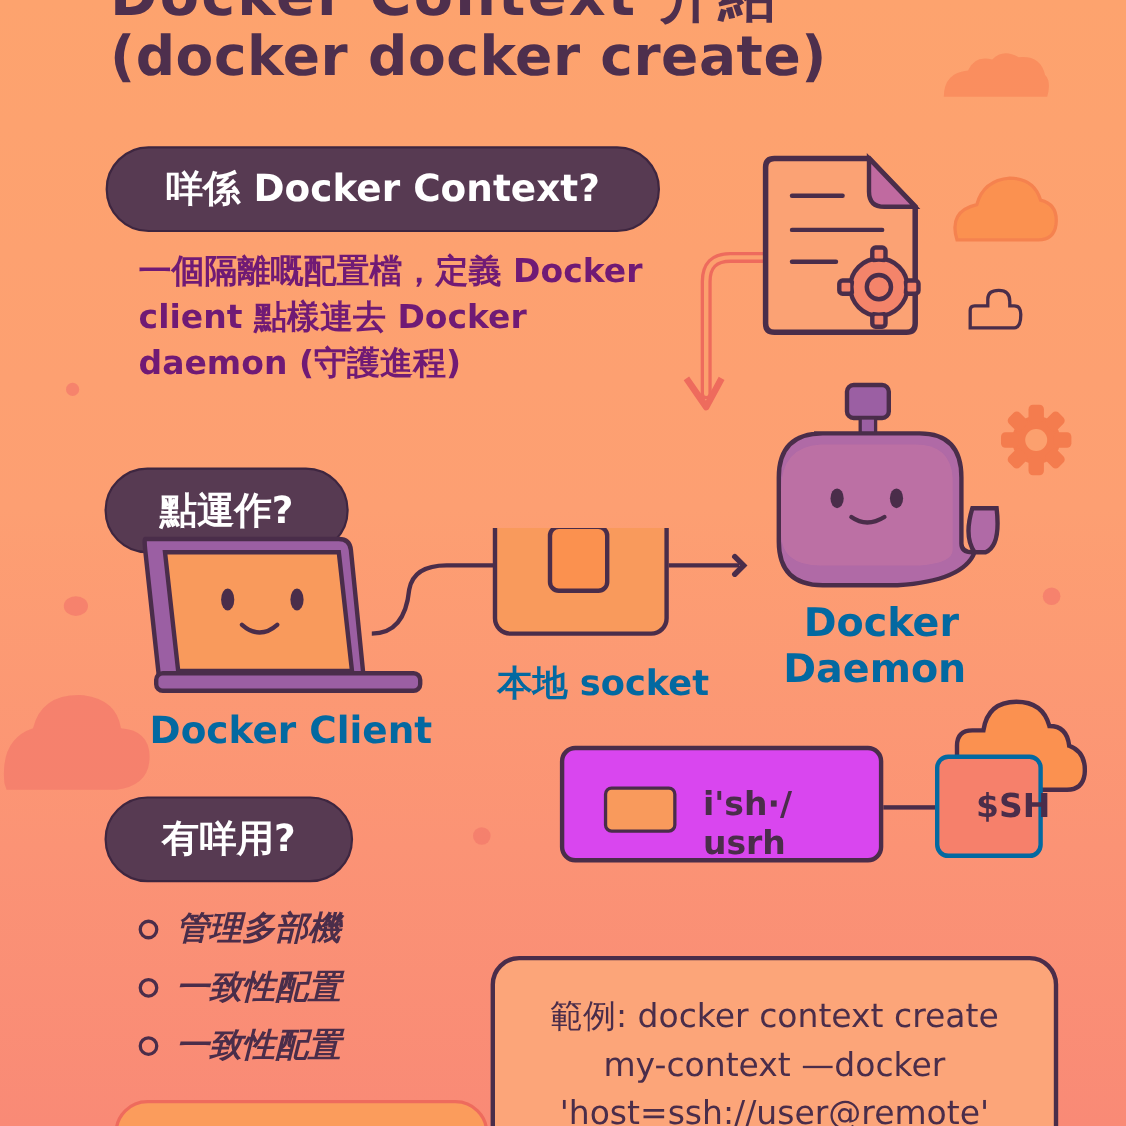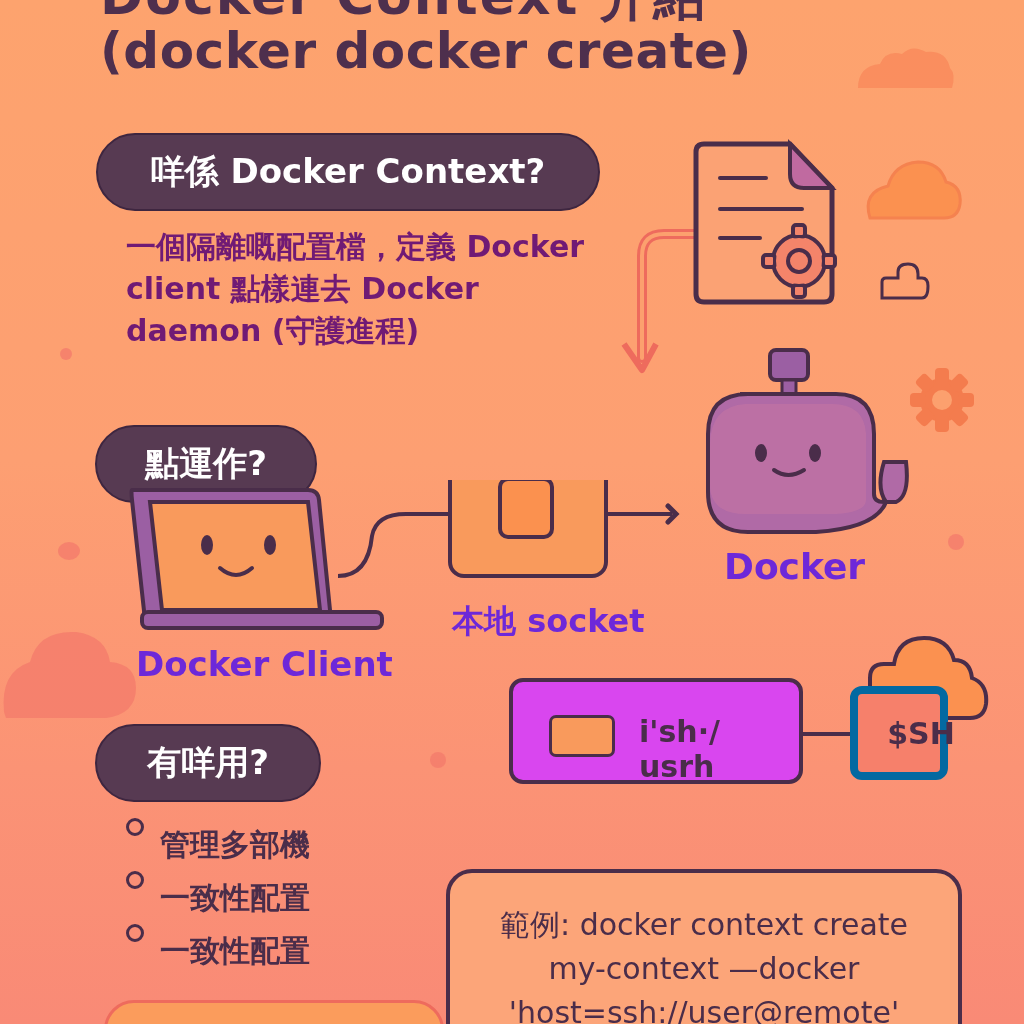--- a/index.html
+++ b/index.html
@@ -23,40 +23,40 @@
     border: 2px solid #3e2640; font-weight: bold; white-space: nowrap;
     display: flex; align-items: center; justify-content: center;
   }
   .pill-1 { left: 96px; top: 133px; width: 500px; height: 74px; font-size: 34px; }
   .pill-2 { left: 95px; top: 384px; width: 218px; height: 74px; font-size: 34px; margin-top: 41px; }
   .pill-3 { left: 95px; top: 724px; width: 222px; height: 74px; font-size: 34px; }
   .desc {
     left: 126px; top: 226px; width: 490px; font-size: 30px; font-weight: bold;
     line-height: 42px; color: #701a75;
   }
-  .label { font-weight: bold; color: #6d28d9; white-space: nowrap; font-size: 32px; }
+  .label { font-weight: bold; color: #0369a1; white-space: nowrap; font-size: 32px; }
   .benefits { left: 126px; top: 818px; font-size: 30px; font-weight: bold; line-height: 53px; }
-  .benefits .item { display: flex; gap: 16px; }
+  .benefits .item { display: flex; align-items: center; gap: 16px; font-style: italic; }
   .bullet {
     width: 12px; height: 12px; border: 3px solid #4a2d4a; border-radius: 50%;
     display: inline-block;
   }
   .ssh-box {
     left: 509px; top: 678px; width: 294px; height: 106px; background: #d946ef;
     border: 4px solid #4a2d4a; border-radius: 14px; box-sizing: border-box;
   }
   .ssh-inner {
     position: absolute; left: 36px; top: 33px; width: 66px; height: 42px;
     background: #f99a5c; border: 3px solid #4a2d4a; border-radius: 7px; box-sizing: border-box;
   }
   .ssh-text { position: absolute; left: 126px; top: 32px; font-size: 30px; font-weight: bold; color: #4a2d4a; }
   .ssh-connector { left: 803px; top: 732px; width: 48px; height: 4px; background: #4a2d4a; }
   .ssh-small {
     left: 850px; top: 686px; width: 98px; height: 94px; background: #f6806b;
-    border: 8px solid #0369a1; border-radius: 12px; box-sizing: border-box;
+    border: 4px solid #0369a1; border-radius: 12px; box-sizing: border-box;
     display: flex; align-items: center; justify-content: center; font-size: 30px; font-weight: bold; padding-left: 44px;
   }
   .example {
     left: 446px; top: 830px; width: 516px; height: 186px; background: #fca579;
     border: 4px solid #4a2d4a; border-radius: 26px; box-sizing: border-box;
     text-align: center; font-size: 30px; line-height: 44px; color: #4a2d4a; padding-top: 30px; margin-top: 39px;
   }
   .bottom-box {
     left: 104px; top: 1000px; width: 340px; height: 60px; background: #fb9c5c;
     border: 3px solid #ee6b5d; border-radius: 30px; box-sizing: border-box;
@@ -149,20 +149,21 @@
   <rect x="80" y="4" width="38" height="30" rx="6" fill="#9b5fa3" stroke="#4a2d4a" stroke-width="4"></rect>
   <rect x="92" y="34" width="14" height="16" fill="#9b5fa3" stroke="#4a2d4a" stroke-width="3"></rect>
   <path d="M50 48 h96 q38 0 38 40 v60 q0 8 10 8 h12 q14 -6 10 -40 h-22 q-8 26 2 40 q-10 26 -70 30 h-68 q-40 0 -40 -40 v-58 q0 -40 40 -40 z" fill="#b06aa6" stroke="#4a2d4a" stroke-width="4"></path>
   <path d="M20 100 q0 -40 36 -42 h86 q32 0 34 30 v66 q0 12 -30 14 h-90 q-36 0 -36 -30 z" fill="#c273a4" opacity="0.7"></path>
   <ellipse cx="71" cy="107" rx="6" ry="9" fill="#4a2d4a"></ellipse>
   <ellipse cx="125" cy="107" rx="6" ry="9" fill="#4a2d4a"></ellipse>
   <path d="M84 124 q14 10 30 0" fill="none" stroke="#4a2d4a" stroke-width="4" stroke-linecap="round"></path>
 </svg>
 <div class="abs label" style="left:722px;top:546px;font-size:36px;line-height:42px;text-align:center;">
   <div style="padding-left:2px;">Docker</div>
+  <div style="margin-left:-10px;">Daemon</div>
 </div>
 
 <svg class="abs" style="left:860px;top:634px" width="130" height="90">
   <path d="M10 80 v-36 q0 -14 14 -14 h10 q4 -26 30 -26 q24 0 30 22 q16 0 18 18 q16 6 14 26 q-2 14 -16 14 h-100 z" fill="#fb9150" stroke="#4a2d4a" stroke-width="4"></path>
 </svg>
 <div class="abs ssh-box">
   <div class="ssh-inner"></div>
   <div class="ssh-text">i'sh·/ usrh</div>
 </div>
 <div class="abs ssh-connector"></div>

